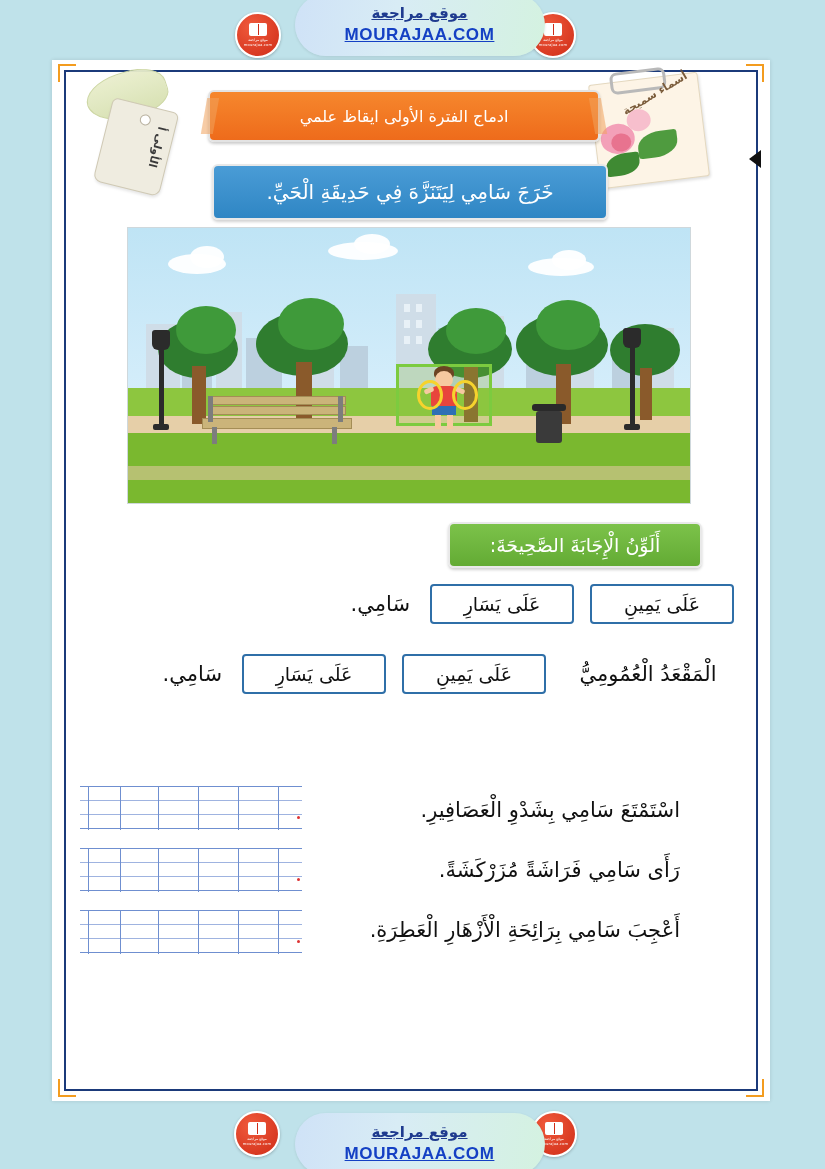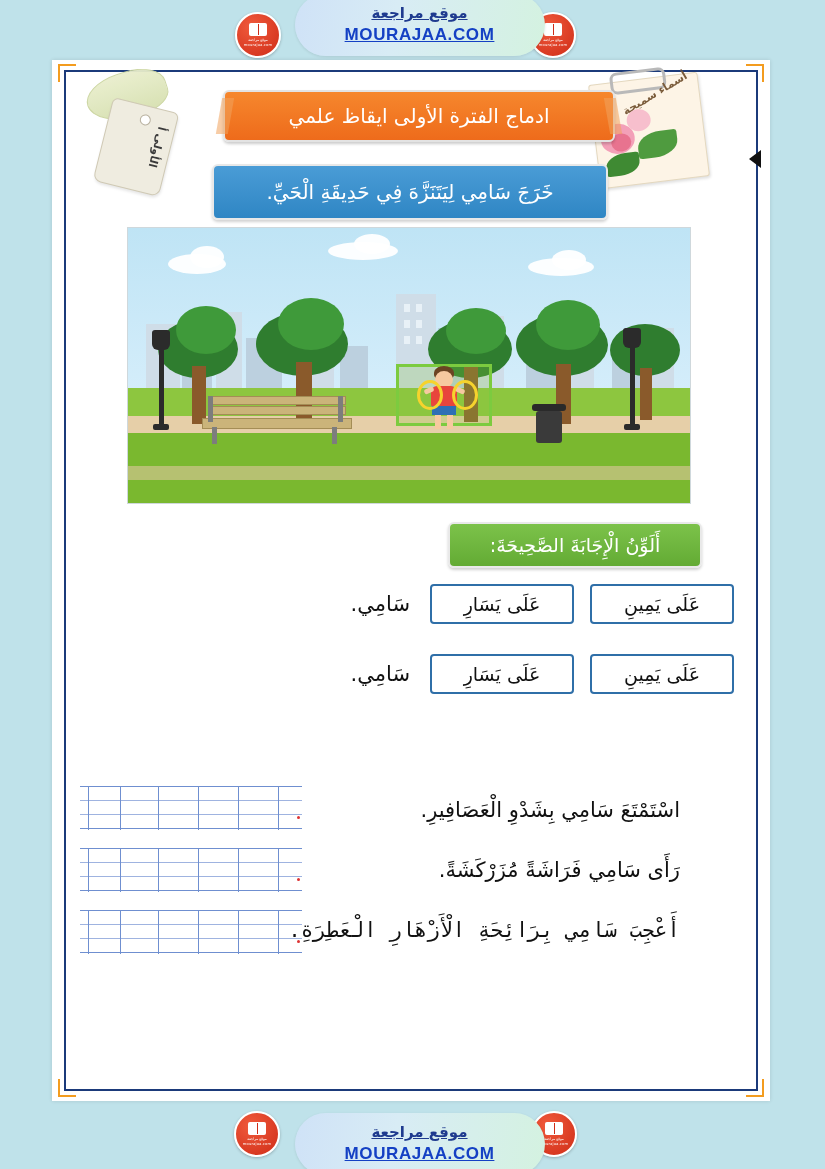--- a/index.html
+++ b/index.html
@@ -206,30 +206,30 @@
     top: 90px;
     width: 0; height: 0;
     border-top: 9px solid transparent;
     border-bottom: 9px solid transparent;
     border-right: 12px solid #111;
   }
 
   
   .banner-orange {
     position: absolute;
-    left: 171px;
+    left: 156px;
     top: 30px;
     width: 388px;
     height: 48px;
     background: linear-gradient(180deg, #f6872d 0%, #ee6b1b 100%);
     border: 2px solid #e3e3e3;
     border-radius: 6px;
     display: flex; align-items: center; justify-content: center;
     color: #fff;
-    font-size: 20px;
+    font-size: 16px;
     box-shadow: 0 2px 3px rgba(0,0,0,.2);
   }
   .banner-orange:before, .banner-orange:after {
     content: "";
     position: absolute;
     top: 6px;
     width: 12px; height: 36px;
     background: #f0a25c;
     opacity: .55;
   }
@@ -346,21 +346,21 @@
   
   .sent {
     position: absolute;
     font-size: 21px;
     color: #111;
     direction: rtl;
     text-align: right;
   }
   #s1 { right: 90px; top: 738px; }
   #s2 { right: 90px; top: 798px; }
-  #s3 { right: 90px; top: 858px; font-family: Liberation Mono, monospace; }
+  #s3 { right: 90px; top: 858px; }
 
   .lines-group {
     position: absolute;
     left: 28px;
     top: 726px;
     width: 222px;
     height: 190px;
   }
   .line-block {
     position: absolute;
@@ -536,20 +536,21 @@
 
   <div class="green-bar" id="q1-bar">أَلَوِّنُ الْإِجَابَةَ الصَّحِيحَةَ:</div>
 
   <div class="choice-row" id="row1">
     <div class="choice-box">عَلَى يَمِينِ</div>
     <div class="choice-box">عَلَى يَسَارِ</div>
     <div class="choice-tail">سَامِي.</div>
   </div>
 
   <div class="choice-row" id="row2">
+    <div class="choice-label">الْمَقْعَدُ الْعُمُومِيُّ</div>
     <div class="choice-box">عَلَى يَمِينِ</div>
     <div class="choice-box">عَلَى يَسَارِ</div>
     <div class="choice-tail">سَامِي.</div>
   </div>
 
 
   <div class="sent" id="s1">اسْتَمْتَعَ سَامِي بِشَدْوِ الْعَصَافِيرِ.</div>
   <div class="sent" id="s2">رَأَى سَامِي فَرَاشَةً مُزَرْكَشَةً.</div>
   <div class="sent" id="s3">أَعْجِبَ سَامِي بِرَائِحَةِ الْأَزْهَارِ الْعَطِرَةِ.</div>
 

